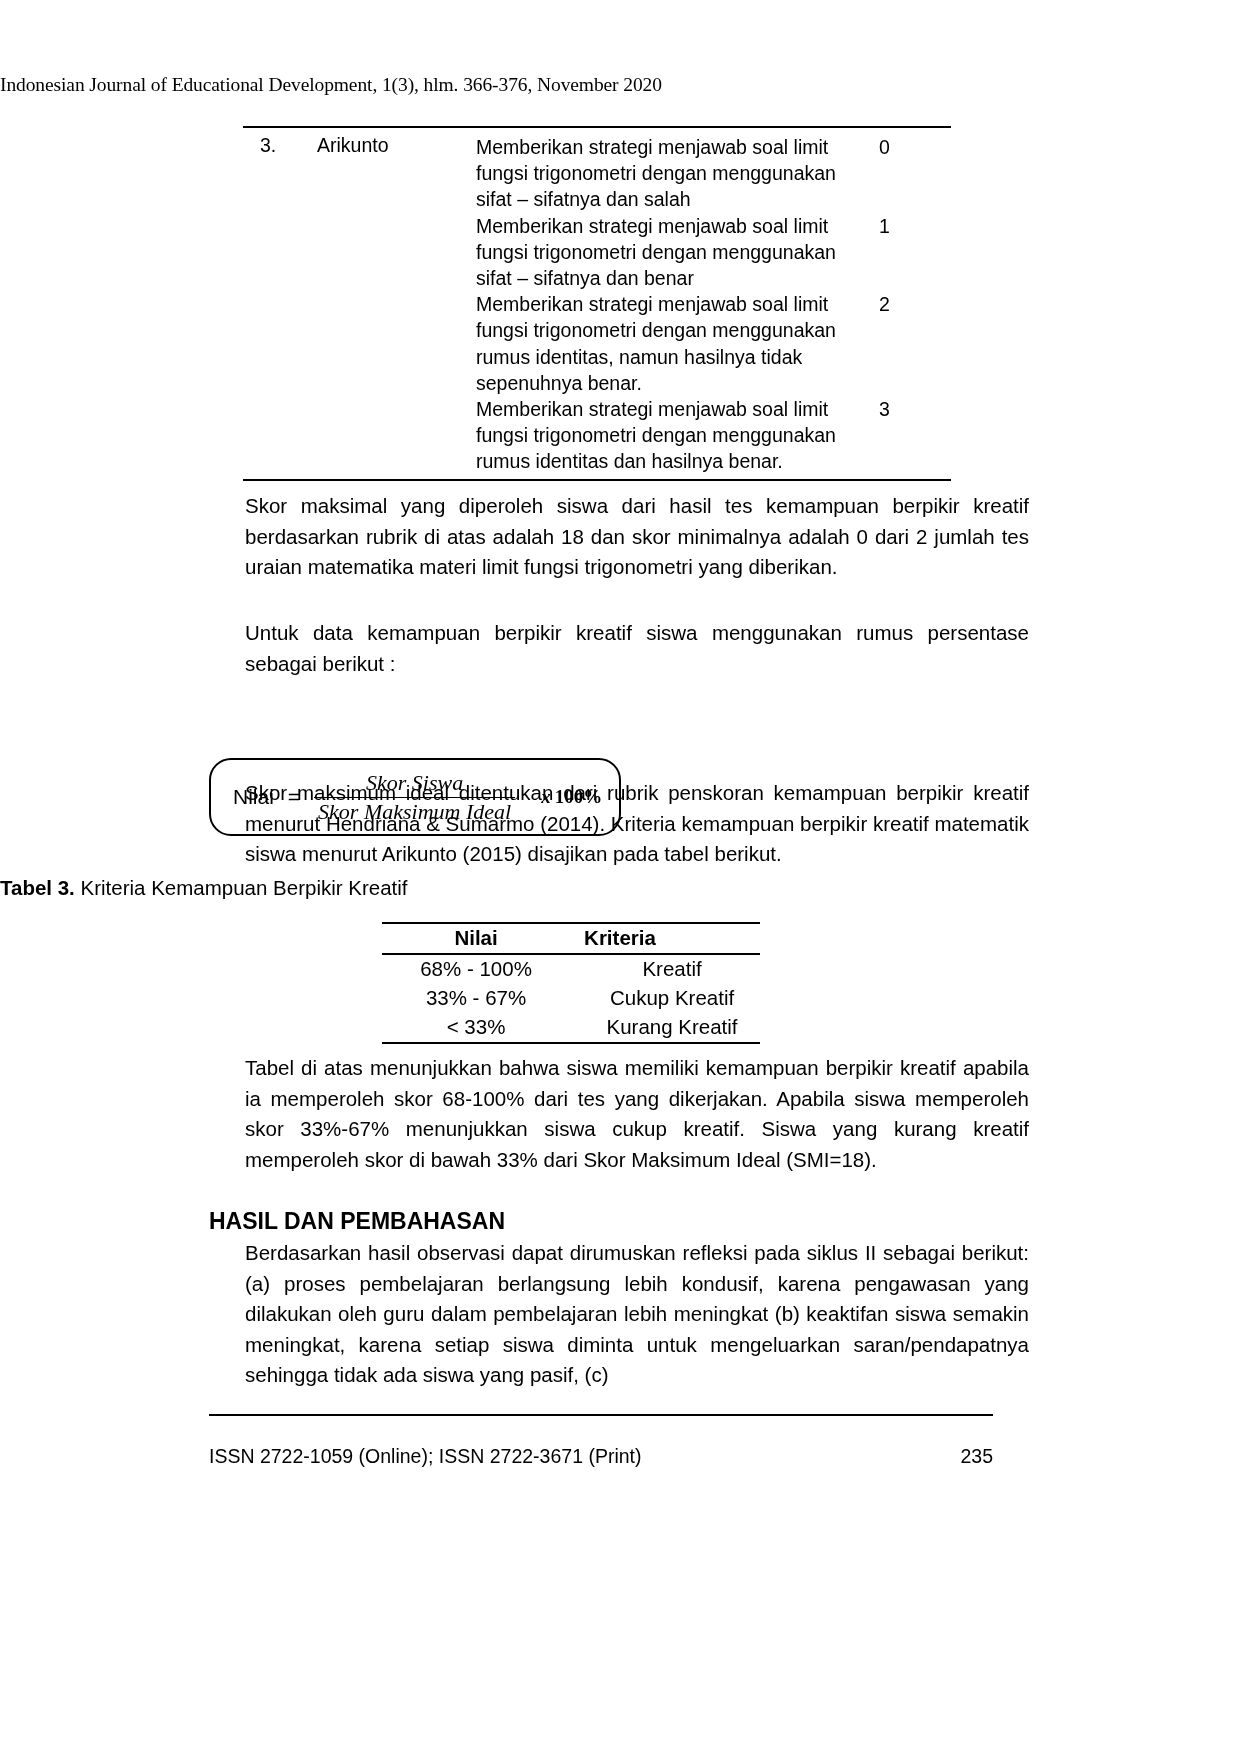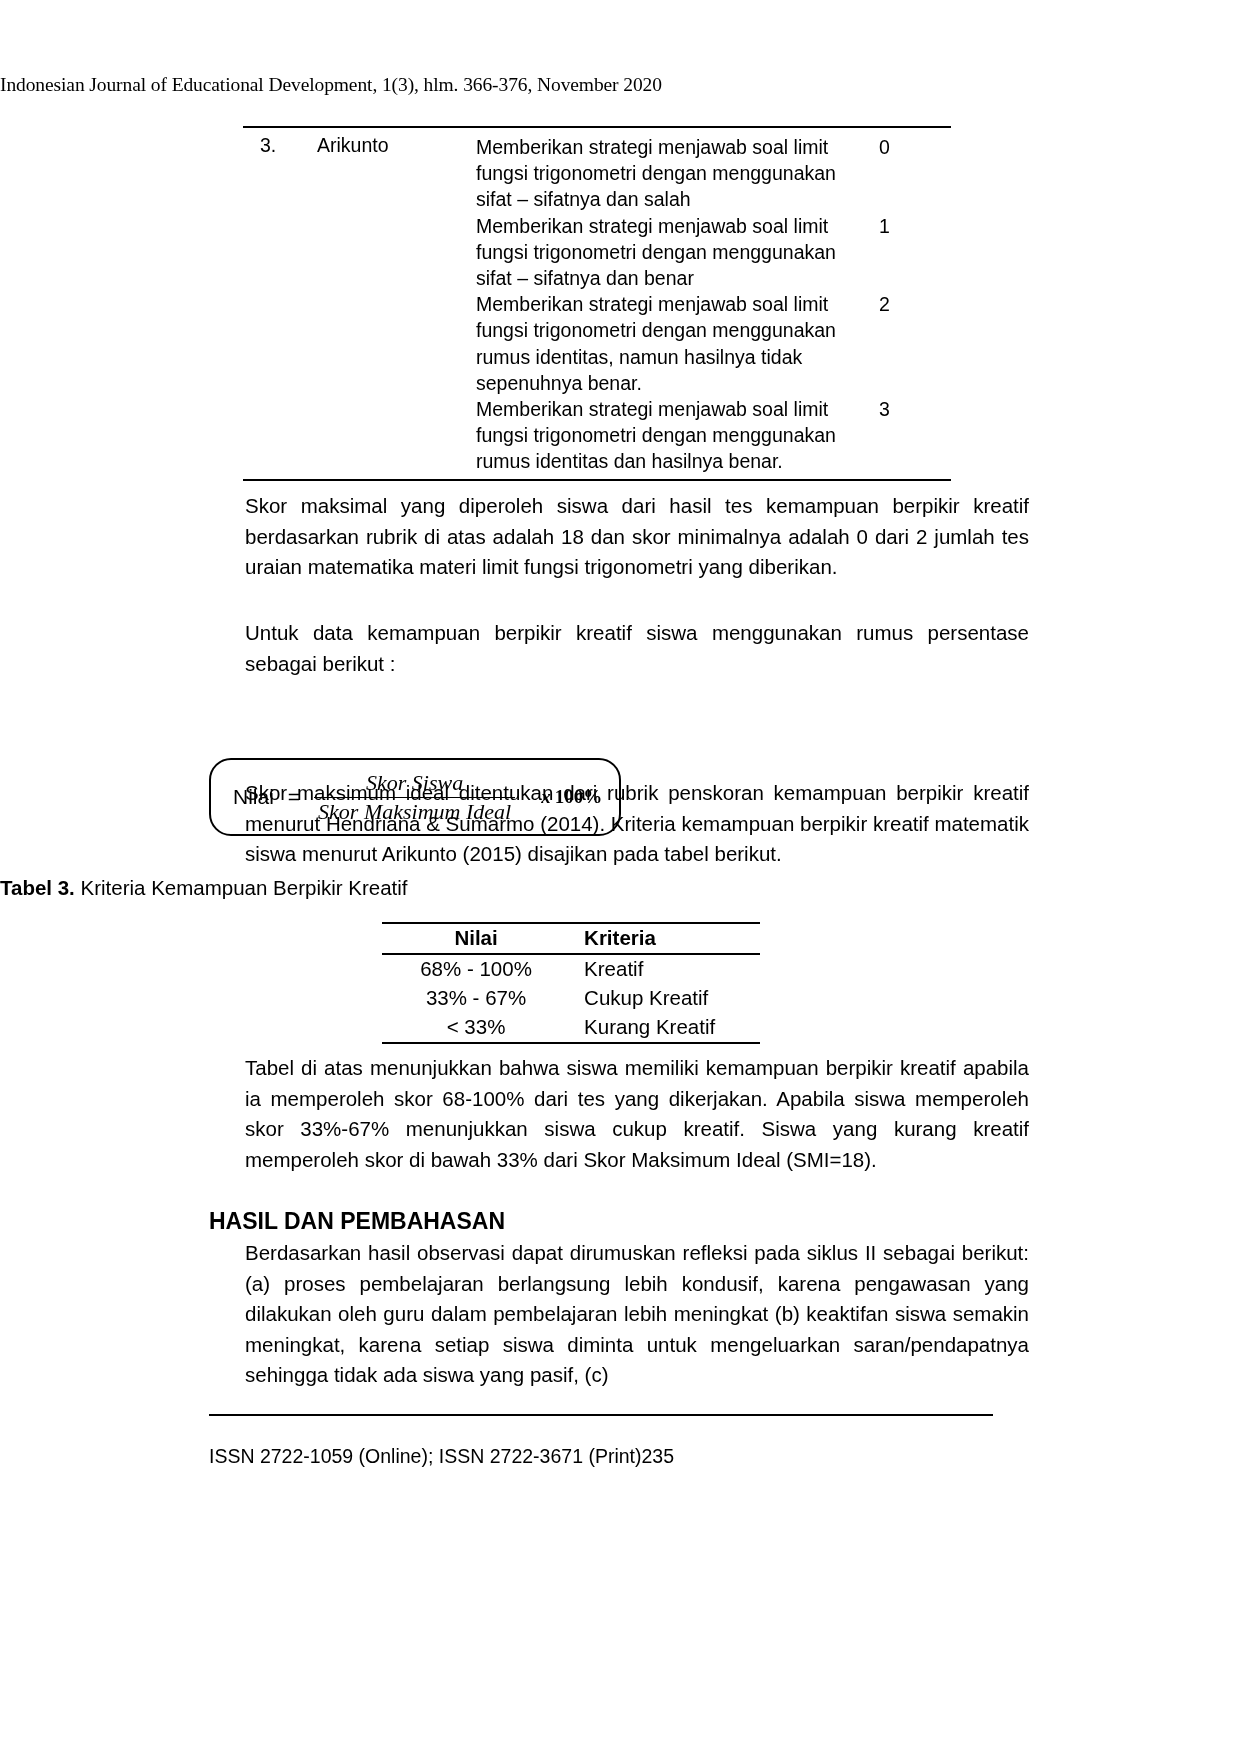--- a/index.html
+++ b/index.html
@@ -180,21 +180,21 @@
   }
   .tbl3 thead th {
     border-top: 2.2px solid #000;
     border-bottom: 2.2px solid #000;
     font-weight: bold;
   }
   .tbl3 tbody tr:last-child td {
     border-bottom: 2.2px solid #000;
   }
   .tbl3 .c-nilai { width: 196px; text-align: center; }
-  .tbl3 .c-krit  { width: 182px; text-align: left; padding-left: 14px;}
+  .tbl3 .c-krit  { width: 182px; text-align: center; padding-left: 14px;}
   .tbl3 thead .c-krit { text-align: left; padding-left: 14px; }
   
   .section-heading {
     position: absolute;
     left: 209px;
     top: 1208px;
     font-size: 23px;
     font-weight: bold;
   }
   
@@ -205,21 +205,21 @@
     width: 784px;
     border-top: 2px solid #000;
   }
   .footer {
     position: absolute;
     left: 209px;
     top: 1445px;
     width: 784px;
     font-size: 19.5px;
     display: flex;
-    justify-content: flex-start;
+    justify-content: space-between;
   }
 </style>
 </head>
 <body>
 
 <div class="page">
 
   <div class="running-header">Indonesian Journal of Educational Development, 1(3), hlm. 366-376, November 2020</div>
 
   <div class="rubric">

